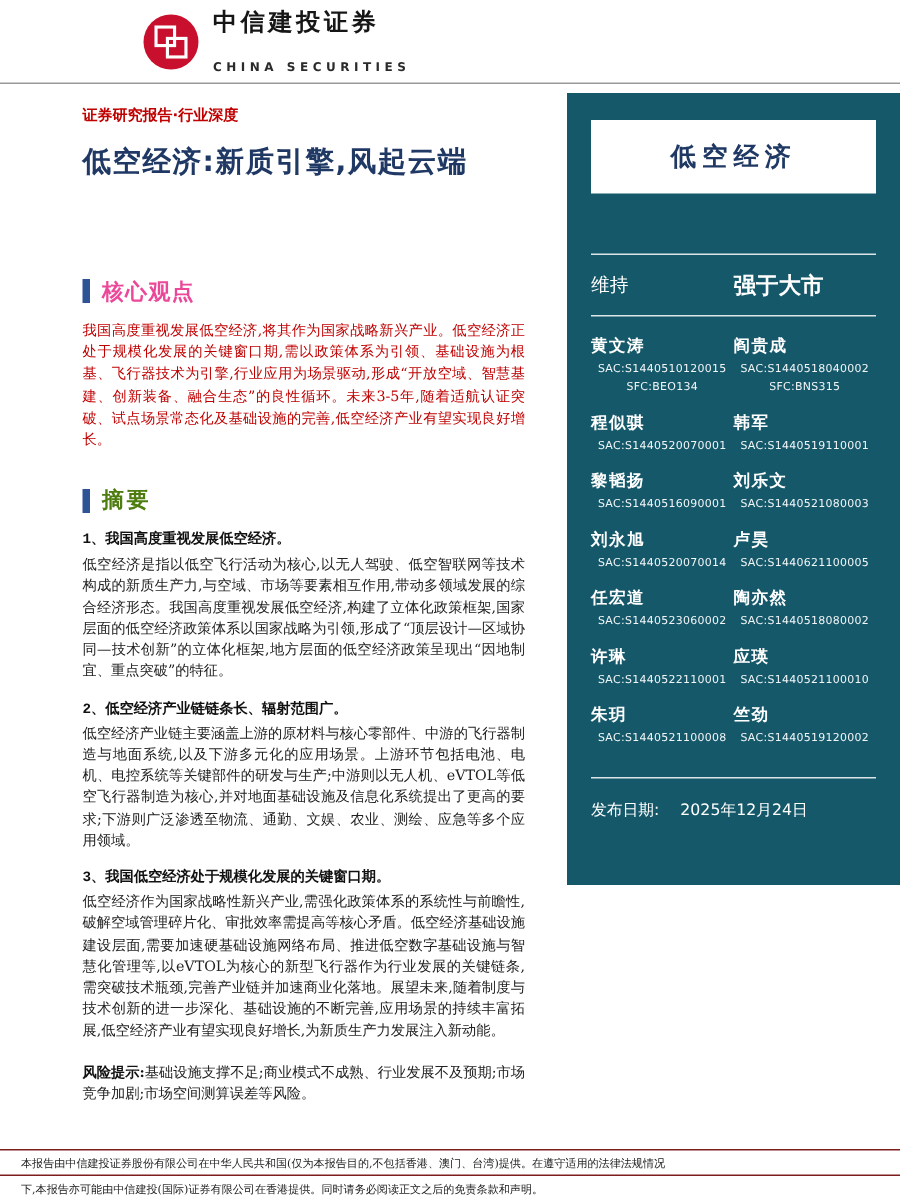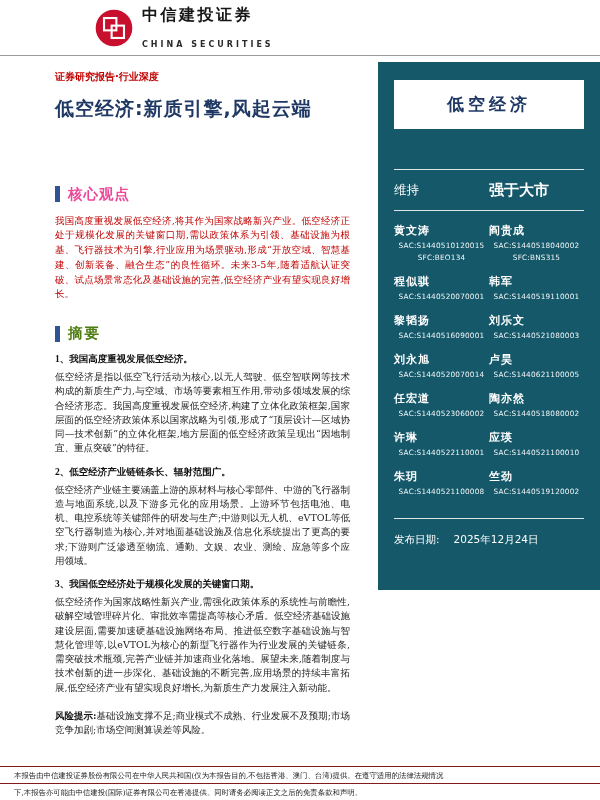--- a/index.html
+++ b/index.html
@@ -24,21 +24,21 @@
 
   .sec-head{display:flex;align-items:center;margin:0 0 10px 0;}
   .accent-bar{width:5px;height:16px;background:#2f5496;margin-right:8px;flex:0 0 auto;}
   .core-head-text{color:#ec4899;font-size:14.5px;font-weight:bold;letter-spacing:1px;}
   .abs-head-text{color:#4d7c0f;font-size:14.5px;font-weight:bold;letter-spacing:2px;}
 
   .core-text{color:#c00000;font-size:9.5px;line-height:1.55;text-align:justify;
              font-family:"DejaVu Serif",serif;margin:0 0 22px 0;}
 
   .sec-title{font-size:9.5px;font-weight:bold;color:#111;margin:10px 0 4px 0;
-             font-family:Liberation Serif, serif;}
+             font-family:Liberation Mono, monospace;}
   .sec-body{font-size:9.5px;color:#222;line-height:1.5;text-align:justify;margin:0;
             font-family:"DejaVu Serif",serif;}
 
   .risk{font-size:9.5px;color:#222;line-height:1.5;text-align:justify;margin-top:14px;
         font-family:"DejaVu Serif",serif;}
   .risk b{color:#111;}
 
   
   .industry-box{background:#fff;color:#1f3864;font-weight:bold;font-size:17px;text-align:center;
                 letter-spacing:4px;padding:13px 0;font-family:"DejaVu Serif",serif;}

